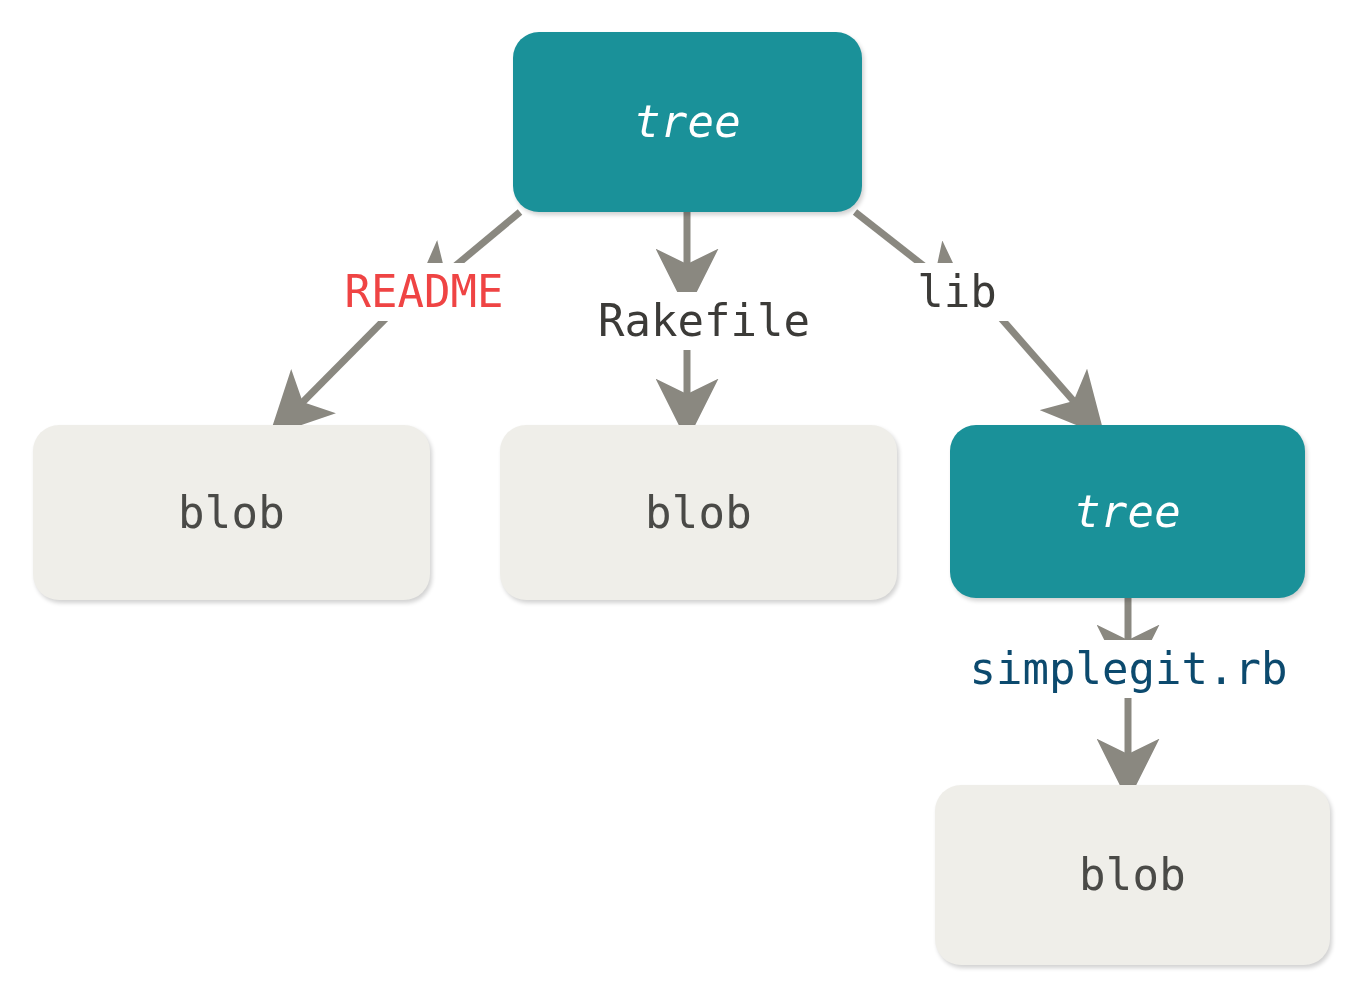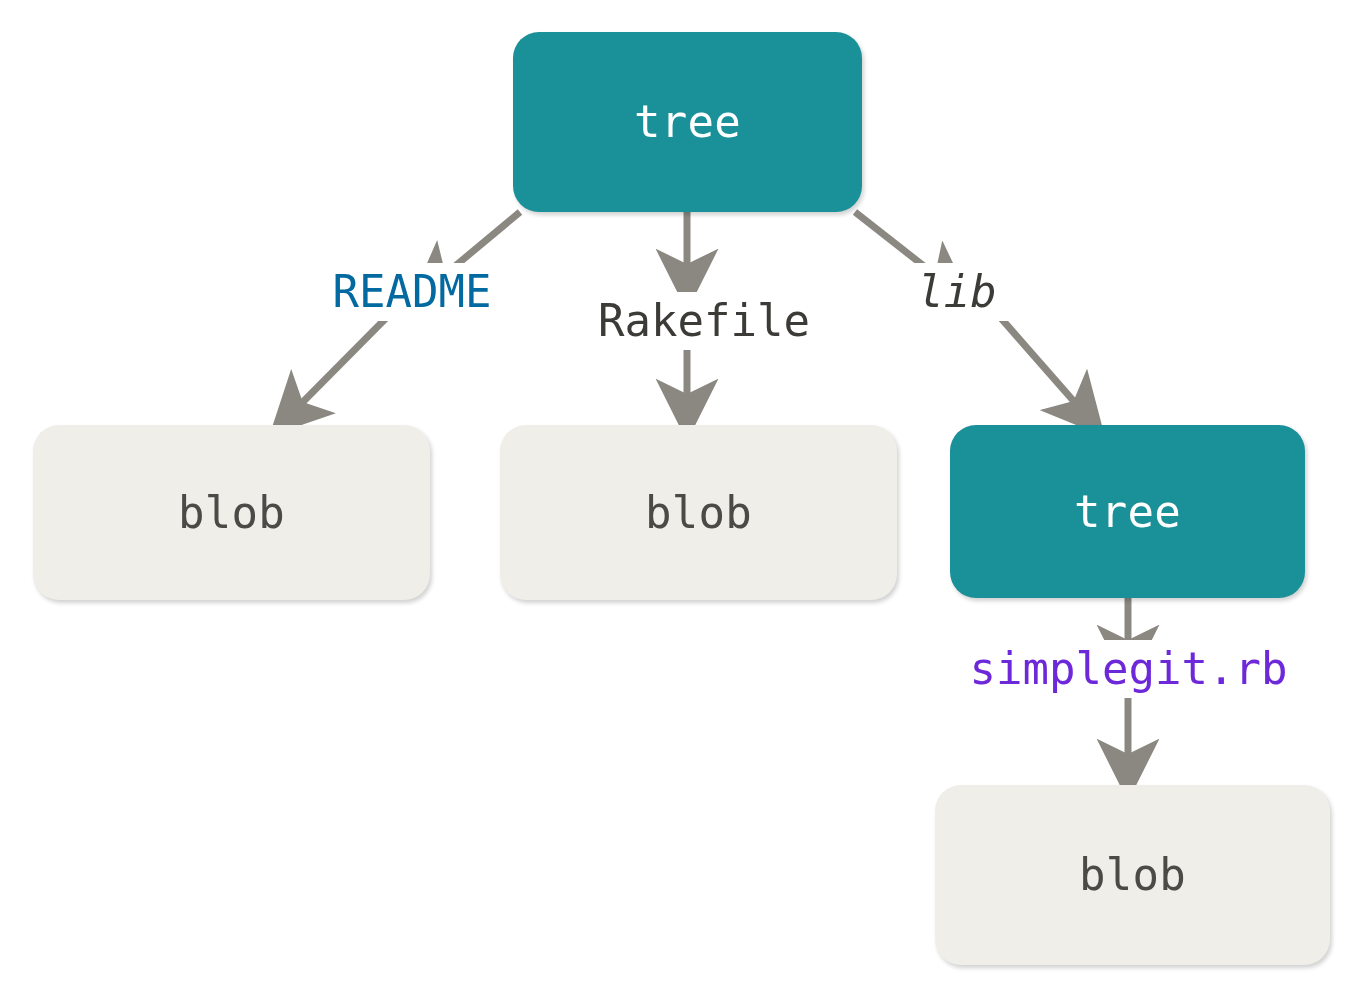--- a/index.html
+++ b/index.html
@@ -31,20 +31,21 @@
     justify-content: center;
     border-radius: 26px;
     box-sizing: border-box;
     font-family: "DejaVu Sans Mono", "Liberation Mono", monospace;
     letter-spacing: 0.02em;
     box-shadow: 2px 3px 4px rgba(0,0,0,0.18);
   }
   .node-tree {
     background: #1A9199;
     color: #ffffff;
+    font-style: italic;
   }
   .node-blob {
     background: #EFEEE9;
     color: #4A4A47;
     text-align: right;
   }
   .node-label {
     font-size: 44px;
     line-height: 1;
     white-space: nowrap;
@@ -107,18 +108,18 @@
   </div>
 
   <div class="node node-tree" id="node-tree-lib" style="left: 950px; top: 425px; width: 355px; height: 173px; background: rgb(26, 145, 153); color: rgb(255, 255, 255);">
     <span class="node-label">tree</span>
   </div>
 
   <div class="node node-blob" id="node-blob-simplegit" style="left: 935px; top: 785px; width: 395px; height: 180px; background: rgb(239, 238, 233); color: rgb(74, 74, 71);">
     <span class="node-label">blob</span>
   </div>
 
-  <div class="edge-label" id="edge-label-readme" style="left: 306px; top: 263px; width: 212px; height: 58px; background: rgb(255, 255, 255); color: #0369a1;">README</div>
+  <div class="edge-label" id="edge-label-readme" style="left: 318px; top: 263px; width: 212px; height: 58px; background: rgb(255, 255, 255); color: #ef4444;">README</div>
   <div class="edge-label" id="edge-label-rakefile" style="left: 530px; top: 263px; width: 348px; height: 58px; background: rgb(255, 255, 255); color: rgb(60, 59, 56); margin-top: 29px;">Rakefile</div>
-  <div class="edge-label" id="edge-label-lib" style="left: 884px; top: 263px; width: 146px; height: 58px; background: rgb(255, 255, 255); color: rgb(60, 59, 56); font-style: italic;">lib</div>
-  <div class="edge-label" id="edge-label-simplegit" style="left: 940px; top: 640px; width: 377px; height: 58px; background: rgb(255, 255, 255); color: #6d28d9;">simplegit.rb</div>
+  <div class="edge-label" id="edge-label-lib" style="left: 884px; top: 263px; width: 146px; height: 58px; background: rgb(255, 255, 255); color: rgb(60, 59, 56);">lib</div>
+  <div class="edge-label" id="edge-label-simplegit" style="left: 940px; top: 640px; width: 377px; height: 58px; background: rgb(255, 255, 255); color: #0c4a6e;">simplegit.rb</div>
 
 </div>
 
 </body></html>

